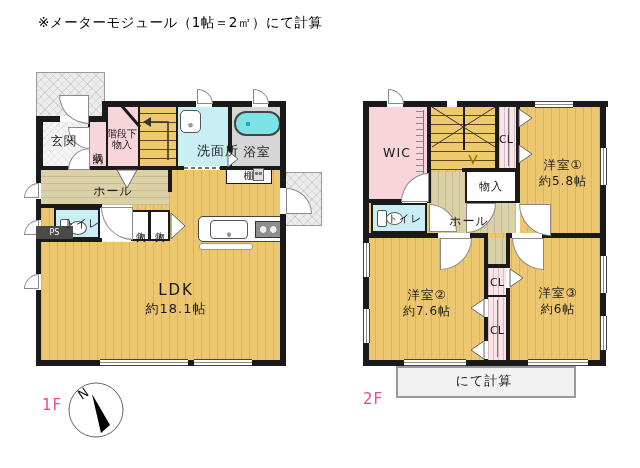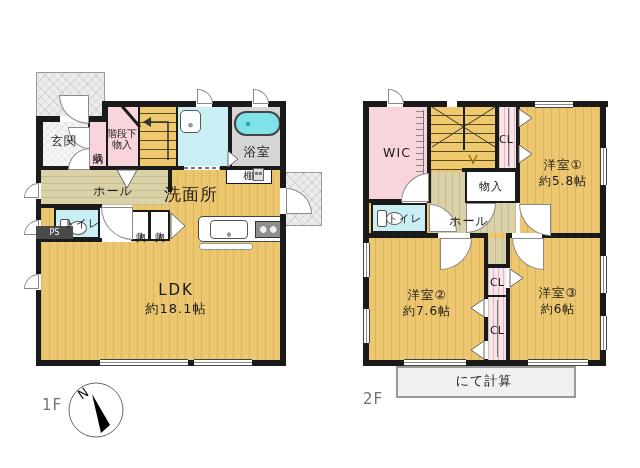--- a/index.html
+++ b/index.html
@@ -27,30 +27,31 @@
                           repeating-linear-gradient(-45deg,rgba(0,0,0,.05) 0 1px,transparent 1px 5px);}
   .bdr{border:2px solid #1a1a1a;}
   .bdr1{border:1.5px solid #1a1a1a;}
   .white{background:#fff;}
   .arc{position:absolute;background:#fff;border:1px solid #8a8a8a;}
   .winh{position:absolute;background:linear-gradient(to bottom,#444 0 1px,#fff 1px 3px,#888 3px 4px,#fff 4px 6px,#444 6px 7px);}
   .winv{position:absolute;background:linear-gradient(to right,#444 0 1px,#fff 1px 3px,#888 3px 4px,#fff 4px 6px,#444 6px 7px);}
   .rail{position:absolute;background:repeating-linear-gradient(0deg,#8a8a8a 0 1px,transparent 1px 6px);width:7px;}
   .railline{position:absolute;background:#777;width:1px;}
   .balcony{position:absolute;background:#f1f1f1;border:2px solid #9a9a9a;}
-  .floorlabel{position:absolute;font-size:15px;letter-spacing:1px;color:#737373;}
+  .floorlabel{position:absolute;font-size:15px;letter-spacing:1px;color:#ec4899;}
   .hdr{position:absolute;font-size:13.5px;color:#000;letter-spacing:.5px;}
   .psbox{position:absolute;background:#4a4a4a;color:#fff;font-size:8px;display:flex;align-items:center;justify-content:center;}
   svg{position:absolute;overflow:visible;}
 </style>
 </head>
 <body>
 
 <div id="plan">
 
+  <div class="hdr" style="left:38px;top:14px;">※メーターモジュール（1帖＝2㎡）にて計算</div>
 
   <div class="abs hatch" style="left:36px;top:72px;width:69px;height:48px;"></div>
   <div class="abs hatch" style="left:285px;top:172px;width:37px;height:54px;"></div>
 
   <div class="abs yellow" style="left:41px;top:166px;width:240px;height:195px;"></div>
 
   <div class="abs genkan bdr" style="left:41px;top:120px;width:49px;height:48px;"></div>
   <div class="abs pink bdr" style="left:88px;top:120px;width:20px;height:48px;"></div>
   <div class="abs pink bdr" style="left:106px;top:104px;width:34px;height:64px;"></div>
   <div class="abs stair" style="left:140px;top:104px;width:36px;height:64px;"></div>
@@ -129,21 +130,21 @@
   <svg style="left:227px;top:150px;" width="13" height="18">
     <polygon points="1,1 11,9 1,17" fill="#fff" stroke="#666"></polygon>
   </svg>
 
   <div class="lbl" style="left:64px;top:141px;">玄関</div>
   <div class="lbl vert" style="left:98px;top:146px;font-size:10.5px;">収納</div>
   <div class="lbl" style="left:122px;top:139px;font-size:10px;letter-spacing:0;">
     <span>階段下</span><br>
     <span>物入</span>
   </div>
-  <div class="lbl" style="left:191px;top:151px;font-size:17px;margin-top:44px;">洗面所</div>
+  <div class="lbl" style="left:218px;top:151px;font-size:13px;">洗面所</div>
   <div class="lbl" style="left:257px;top:152px;font-size:12.5px;">浴室</div>
   <div class="lbl" style="left:249px;top:176px;font-size:10px;">棚</div>
   <div class="lbl" style="left:113px;top:191px;">ホール</div>
   <div class="lbl" style="left:82px;top:224px;font-size:11px;">トイレ</div>
   <div class="lbl vert" style="left:141px;top:225px;font-size:9.5px;letter-spacing:1px;">物入</div>
   <div class="lbl vert" style="left:160px;top:225px;font-size:9.5px;letter-spacing:1px;">物入</div>
   <div class="lbl" style="left:176px;top:291px;font-size:15px;letter-spacing:2px;">LDK</div>
   <div class="lbl" style="left:176px;top:309px;font-size:13px;">約18.1帖</div>
 
   <svg style="left:66px;top:381px;" width="60" height="60">

